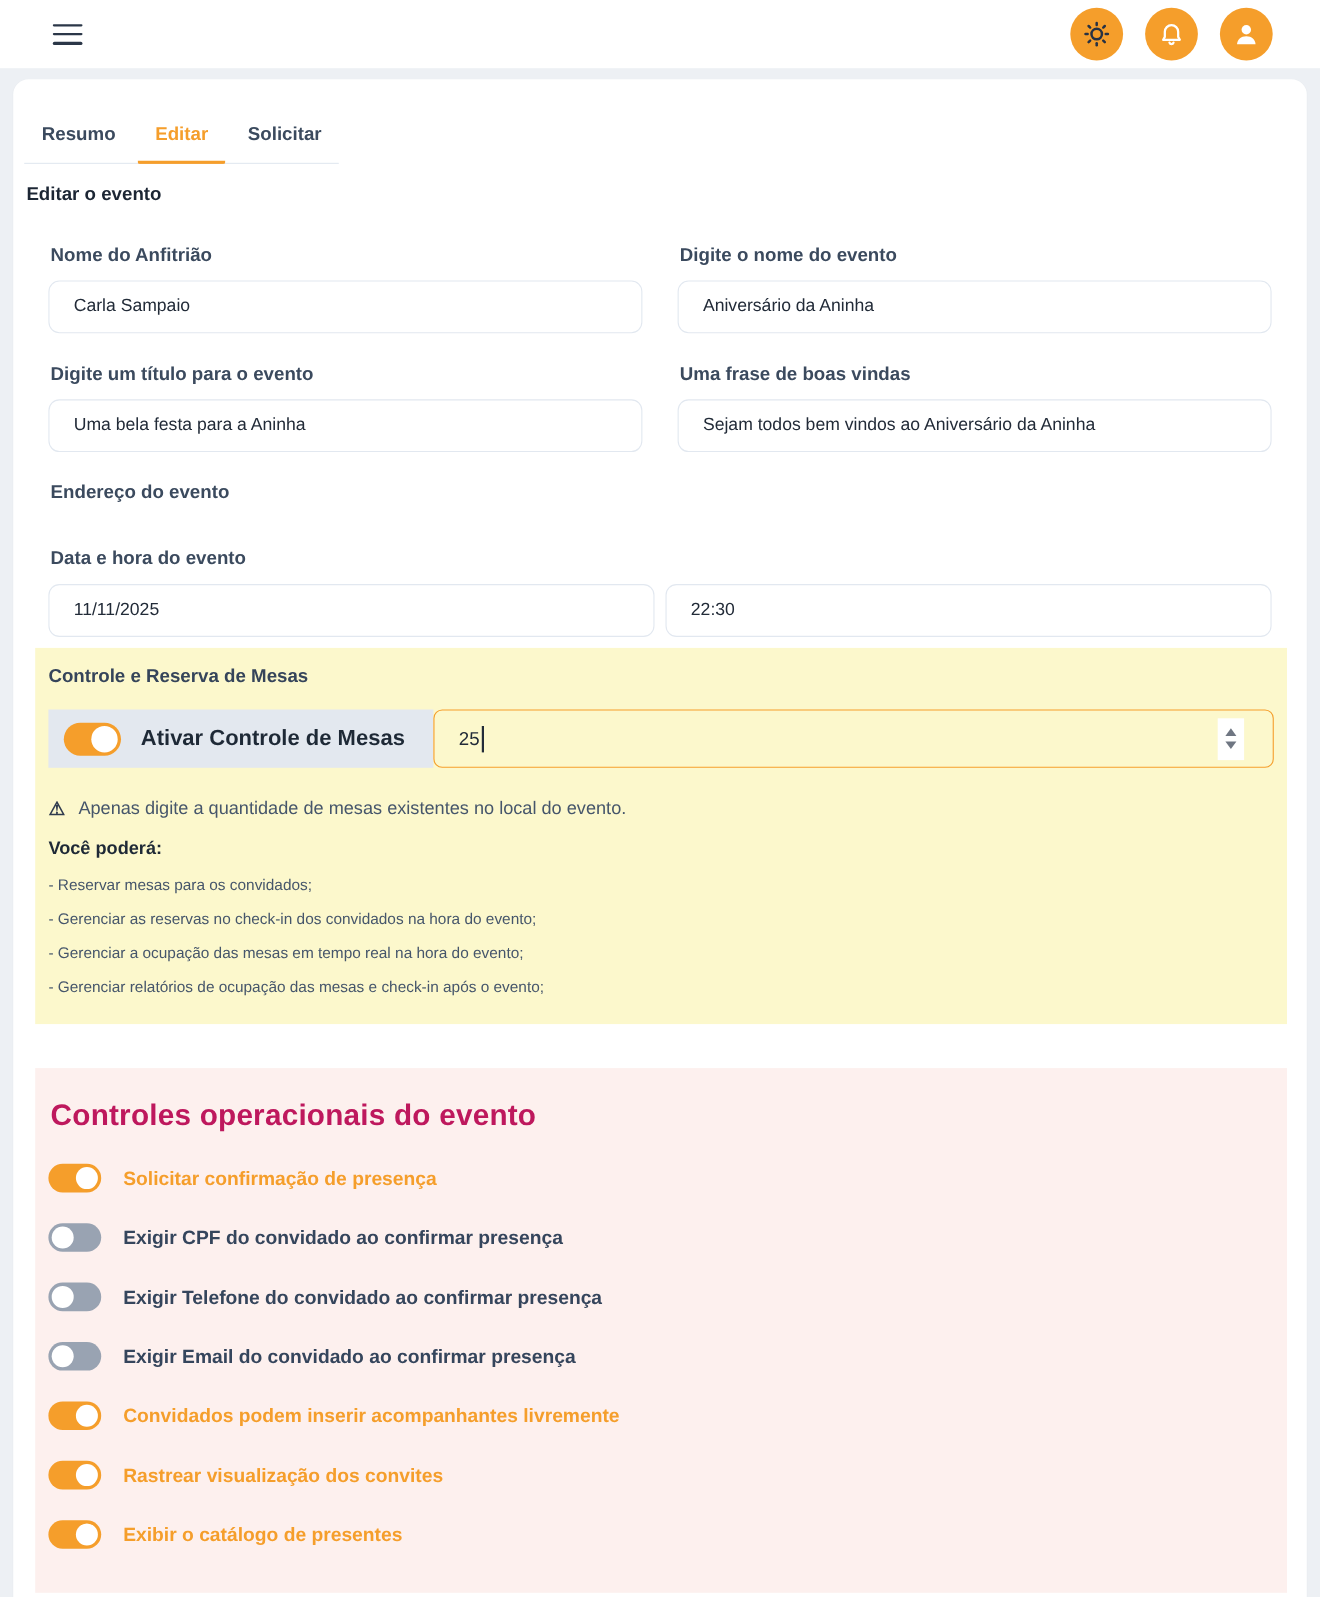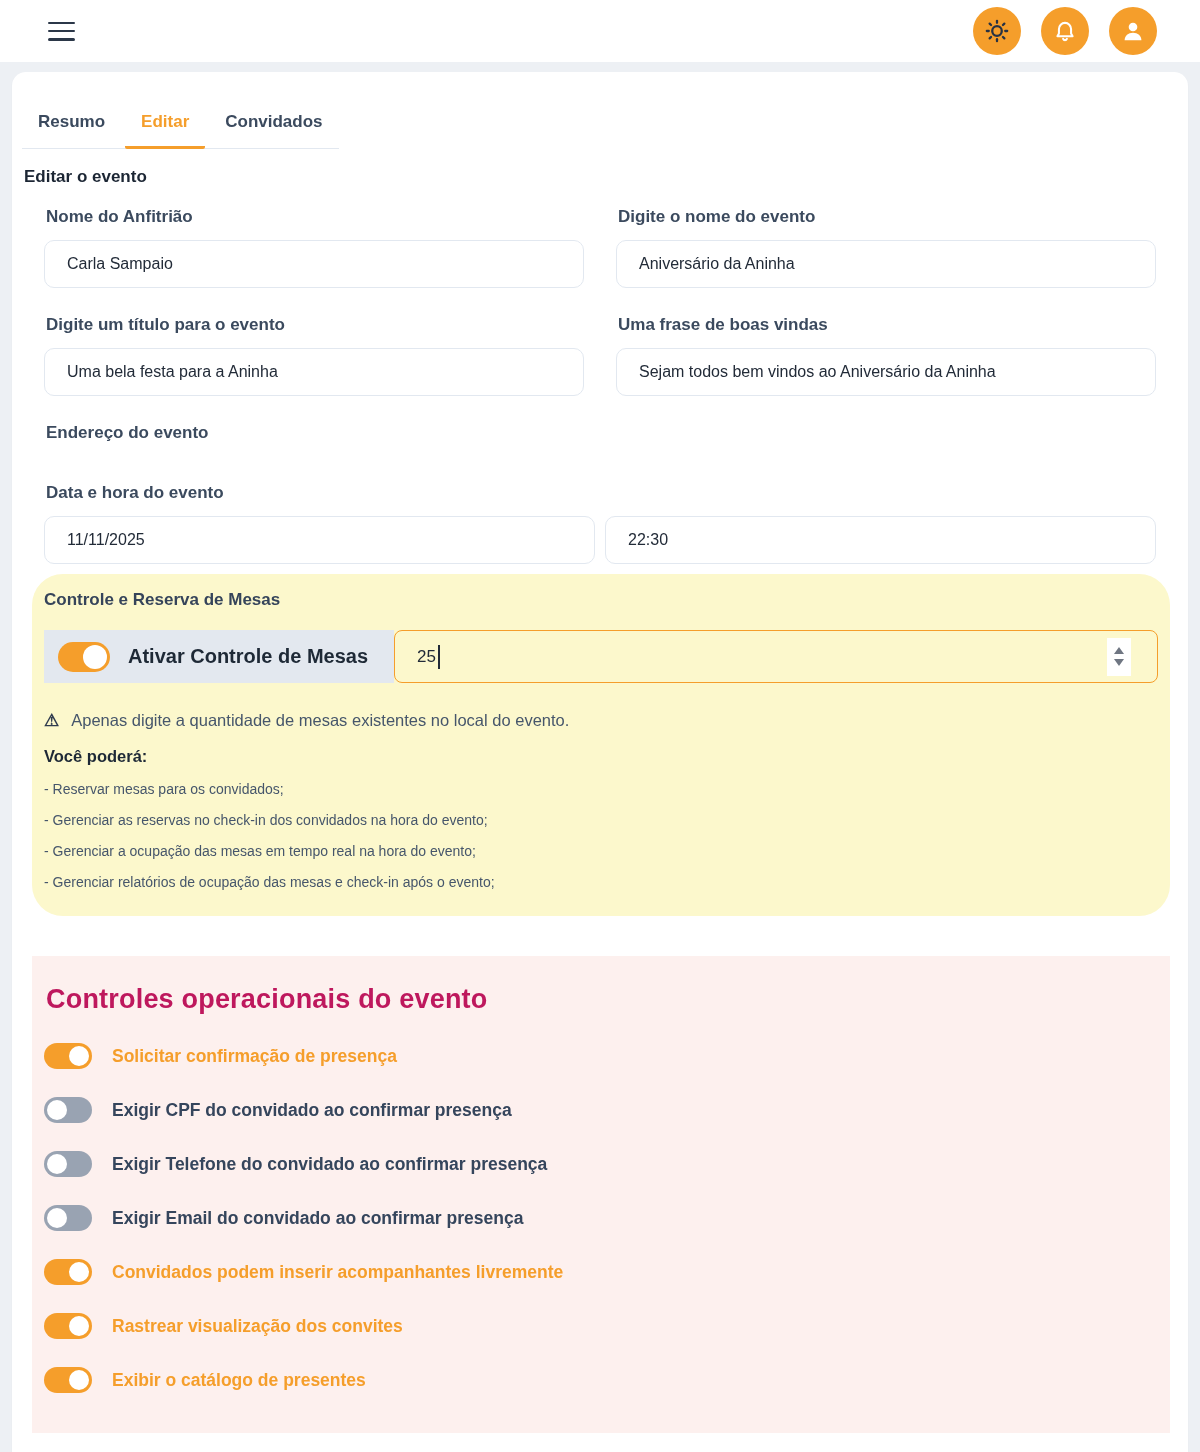--- a/index.html
+++ b/index.html
@@ -20,27 +20,27 @@
   .tabs { display:inline-flex; gap:4px; border-bottom:1px solid #E2E8F0; }
   .tab { font-size:17px; font-weight:700; color:#3B4A5E; padding:0 16px 14px; border-bottom:3px solid transparent; margin-bottom:-1px; cursor:pointer; }
   .tab.active { color:#F59E2B; border-bottom-color:#F59E2B; border-radius:2px; }
 
   .page-title { font-size:17px; font-weight:700; color:#1C2634; margin:18px 0 0 2px; }
 
   
   .form-grid { margin:20px 22px 0; display:grid; grid-template-columns:1fr 1fr; column-gap:32px; }
   .span-2 { grid-column:1 / -1; }
   .f-label { font-size:17px; font-weight:700; color:#3B4A5E; margin:27px 0 13px 2px; }
-  .f-label.first { margin-top:0; }
+  .f-label.first { margin-top:15px; }
   .text-input { display:block; width:100%; height:48px; border:1px solid #E2E8F0; border-radius:10px; padding:11px 22px; font-size:16px; color:#222B38; background:#fff; font-family:"Liberation Sans", sans-serif; outline:none; }
   .datetime-row { display:flex; gap:10px; }
   .datetime-row .text-input { flex:1; }
 
   
-  .tables-section { margin:10px 8px 12px 10px; background:#FCF8CC; padding:16px 12px 26px;border-radius:31px; }
+  .tables-section { margin:10px 8px 12px 10px; background:#FCF8CC; padding:16px 12px 26px; }
   .section-title { font-size:17px; font-weight:700; color:#35445A; }
   .toggle-group { display:flex; margin-top:20px; height:53px; }
   .toggle-label-box { background:#E3E8EF; display:flex; align-items:center; gap:18px; padding:0 26px 0 14px; flex:0 0 auto; }
   .toggle-label-box .big-label { font-size:20px; font-weight:700; color:#1E2936; white-space:nowrap; }
   .count-input { flex:1; border:1.5px solid #F59E2B; border-radius:8px; background:transparent; position:relative; display:flex; align-items:center; padding-left:22px; font-size:17px; color:#222B38; cursor:text; }
   .caret { width:1.5px; height:24px; background:#222B38; margin-left:2px; }
   .spinner { position:absolute; right:26px; top:50%; transform:translateY(-50%); width:24px; height:38px; background:#ffffff; display:flex; flex-direction:column; align-items:center; justify-content:center; gap:5px; cursor:pointer; }
   .tri-up { width:0; height:0; border-left:5px solid transparent; border-right:5px solid transparent; border-bottom:7px solid #6F7682; }
   .tri-down { width:0; height:0; border-left:5px solid transparent; border-right:5px solid transparent; border-top:7px solid #6F7682; }
 
@@ -112,21 +112,21 @@
     </button>
   </div>
 </header>
 
 <main class="card">
 
   
   <nav class="tabs">
     <div class="tab">Resumo</div>
     <div class="tab active">Editar</div>
-    <div class="tab">Convidados</div>
+    <div class="tab">Solicitar</div>
   </nav>
 
   <h1 class="page-title">Editar o evento</h1>
 
   
   <section class="form-grid">
     <div>
       <div class="f-label first">Nome do Anfitrião</div>
       <input class="text-input" type="text" value="Carla Sampaio" style="">
     </div>

